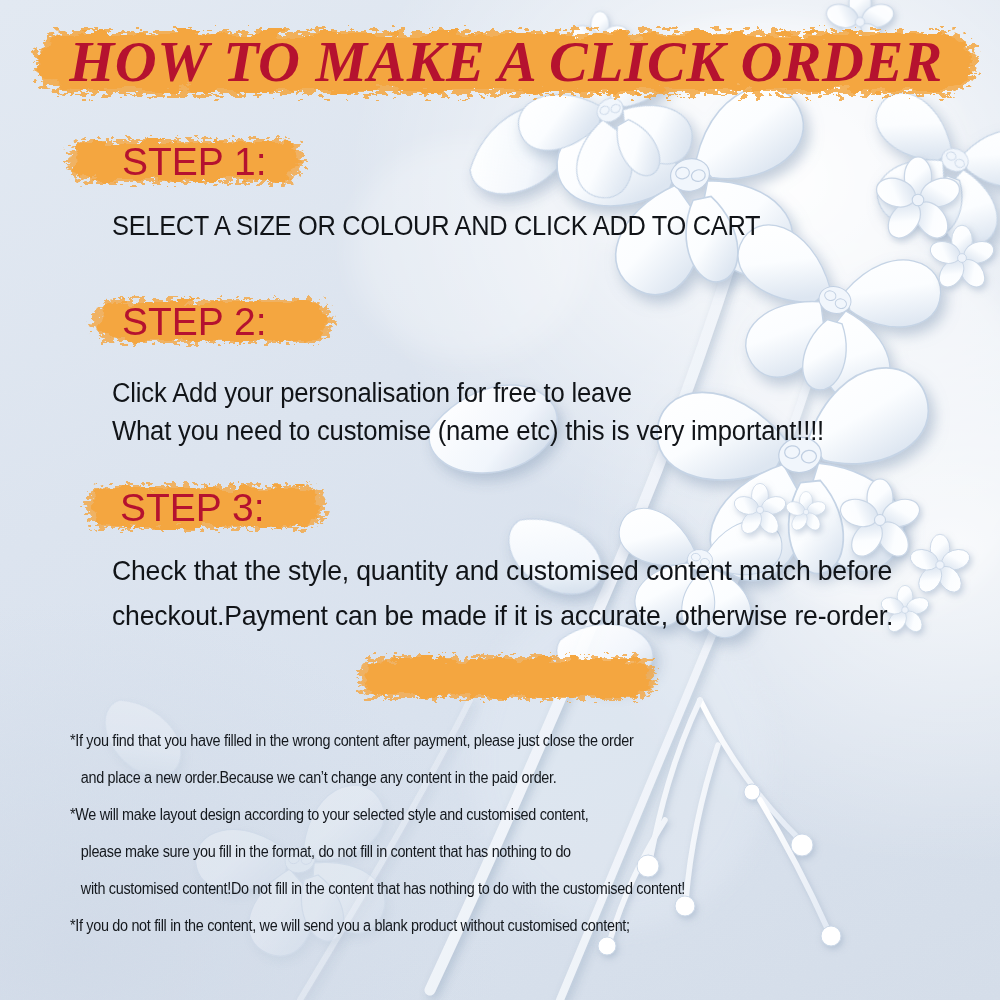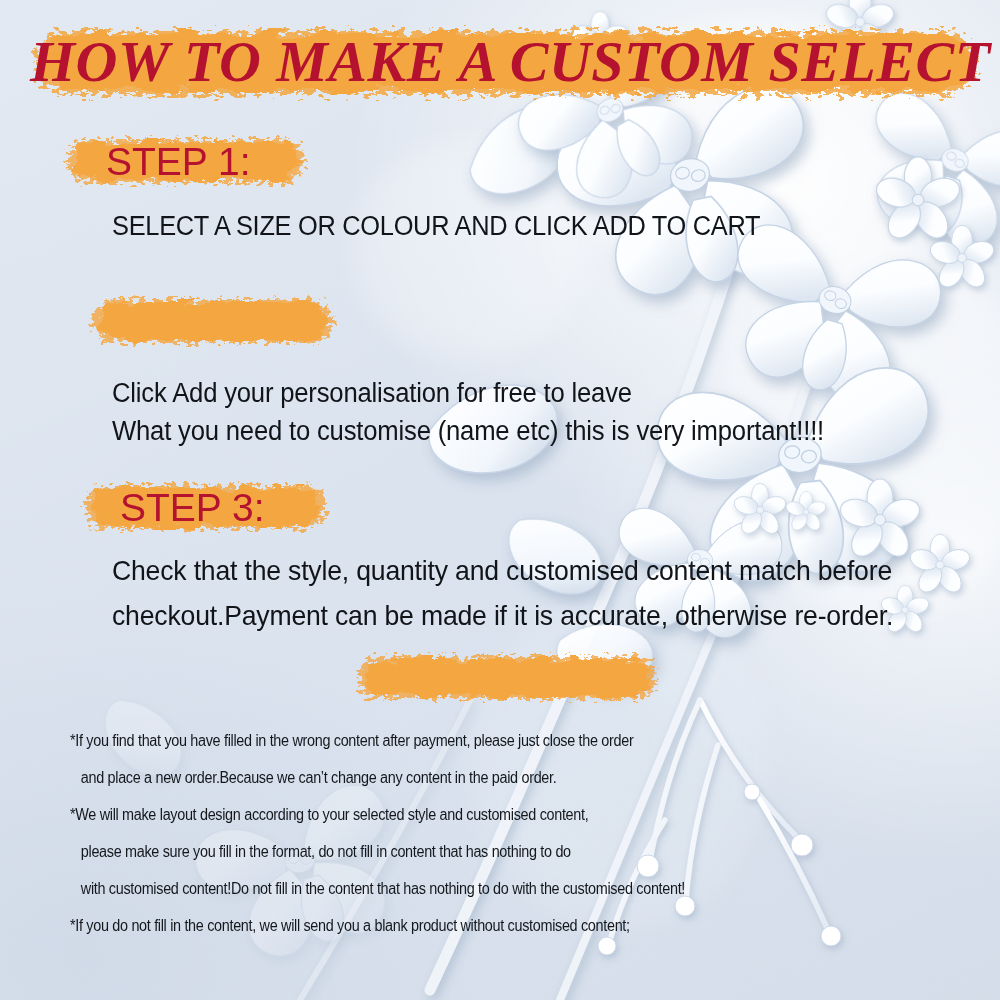--- a/index.html
+++ b/index.html
@@ -83,21 +83,21 @@
     transform: translateY(-50%);
     font-family: "Liberation Sans", sans-serif;
     font-weight: normal;
     font-size: 39px;
     line-height: 1;
     color: #b5122f;
     white-space: nowrap;
   }
 
   #step1-head { left: 62px; top: 132px; width: 248px; }
-  #step1-head .step-label { left: 44px; }
+  #step1-head .step-label { left: 60px; }
   #step2-head { left: 86px; top: 292px; width: 252px; }
   #step2-head .step-label { left: 36px; }
   #step3-head { left: 80px; top: 478px; width: 252px; }
   #step3-head .step-label { left: 40px; }
 
   
   #attention-head {
     position: absolute;
     left: 352px;
     top: 650px;
@@ -328,21 +328,21 @@
           </filter>
         </defs>
         <g filter="url(#specksTitle)" opacity="0.85">
           <rect x="6" y="10" width="940" height="62" rx="31" fill="#F4A640"></rect>
         </g>
         <g filter="url(#roughTitle)">
           <rect x="10" y="12" width="932" height="56" rx="28" fill="#F4A640"></rect>
         </g>
       </svg>
     </div>
-    <div class="title-text">HOW TO MAKE A CUSTOM SELECT</div>
+    <div class="title-text">HOW TO MAKE A CLICK ORDER</div>
   </div>
 
   <div class="step-head" id="step1-head">
     <div class="brush">
       <svg viewBox="0 0 248 58" preserveAspectRatio="none" xmlns="http://www.w3.org/2000/svg">
         <defs>
           <filter id="rough1">
             <feTurbulence type="fractalNoise" baseFrequency="0.05 0.11" numOctaves="4" seed="11" result="t"></feTurbulence>
             <feDisplacementMap in="SourceGraphic" in2="t" scale="18" xChannelSelector="R" yChannelSelector="G"></feDisplacementMap>
           </filter>
@@ -380,20 +380,21 @@
           </filter>
         </defs>
         <g filter="url(#specks2)" opacity="0.8">
           <rect x="6" y="8" width="240" height="42" rx="21" fill="#F4A640"></rect>
         </g>
         <g filter="url(#rough2)">
           <rect x="12" y="10" width="228" height="38" rx="19" fill="#F4A640"></rect>
         </g>
       </svg>
     </div>
+    <div class="step-label">STEP 2:</div>
   </div>
 
   <div class="body-block" id="step2-body">
     <span class="body-line">Click Add your personalisation for free to leave</span>
     <span class="body-line">What you need to customise (name etc) this is very important!!!!</span>
   </div>
 
   <div class="step-head" id="step3-head">
     <div class="brush">
       <svg viewBox="0 0 252 58" preserveAspectRatio="none" xmlns="http://www.w3.org/2000/svg">

